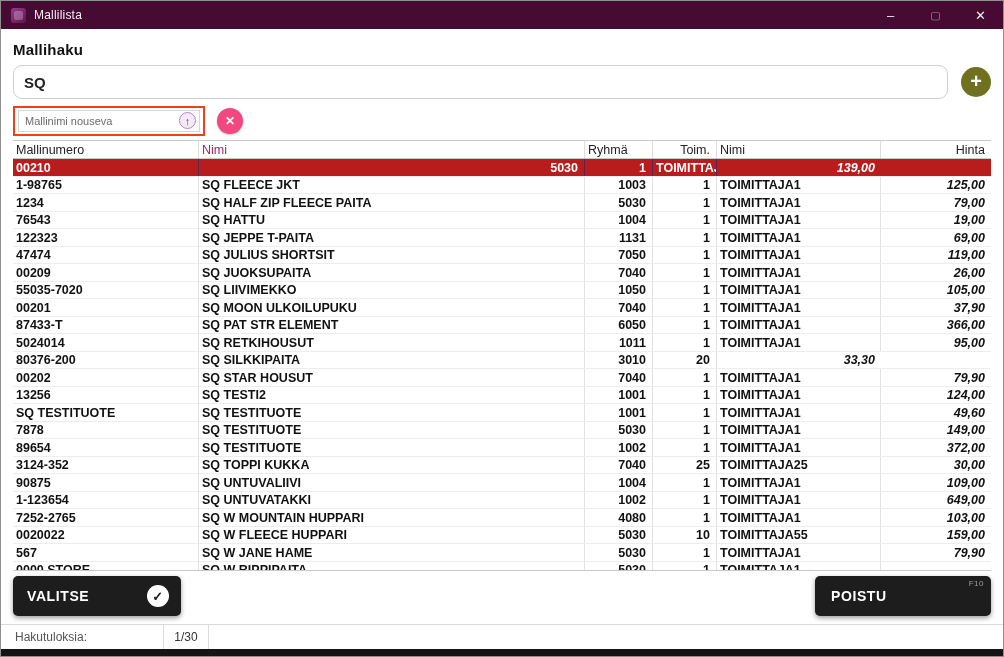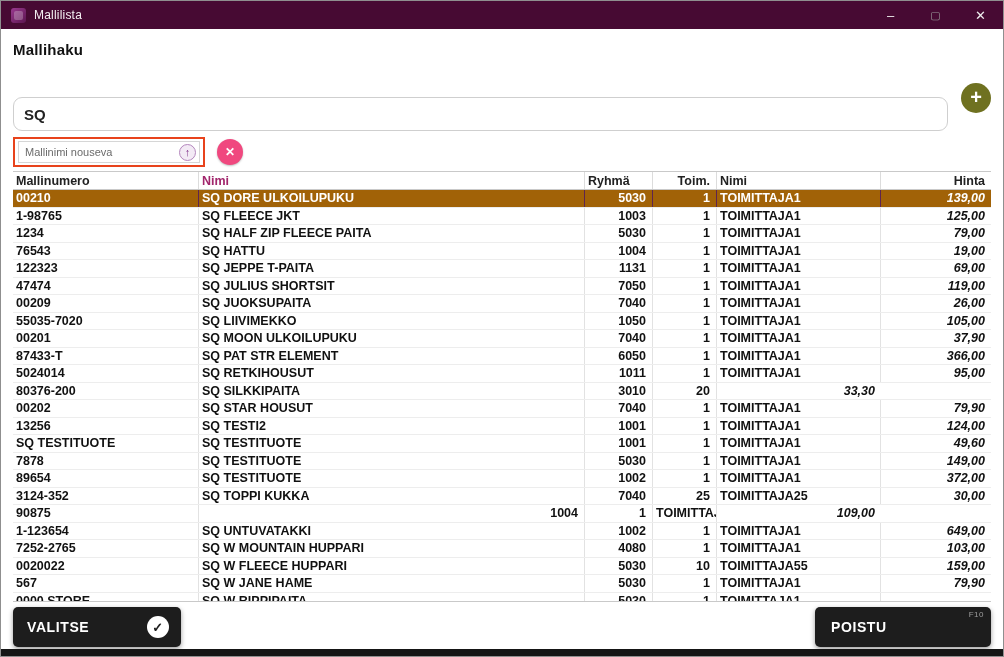--- a/index.html
+++ b/index.html
@@ -19,51 +19,51 @@
              font-size:13px; color:#f0f0f0; cursor:default; }
   .win-btn.max { color:#9a9a9a; font-size:11px; }
 
   
   .content { flex:1 1 auto; min-height:0; padding:0 12px; display:flex; flex-direction:column; overflow:hidden; }
 
   .page-title { margin-top:12px; font-size:15px; font-weight:800; color:#121212; letter-spacing:.2px; line-height:18px; }
 
   .search-row { margin-top:6px; display:flex; align-items:center; gap:13px; }
   .search-input { flex:1; height:34px; border:1px solid #cfcfcf; border-radius:9px; padding:0 10px;
-                  font-family:"Liberation Sans",sans-serif; font-size:15px; font-weight:600; color:#222; outline:none; background:#fff;margin-top:32px; }
+                  font-family:"Liberation Sans",sans-serif; font-size:15px; font-weight:600; color:#222; outline:none; background:#fff; }
   .add-btn { width:30px; height:30px; flex:0 0 30px; border-radius:50%; background:#6f7120; color:#fff;
              display:flex; align-items:center; justify-content:center; font-size:20px; font-weight:700;
              border:none; line-height:1; padding-bottom:2px; }
 
   .sort-row { margin-top:6px; height:32px; display:flex; align-items:center; gap:12px; }
   .highlight-box { border:2px solid #e8431c; padding:2px 3px; display:flex; align-items:center; background:#fff; }
   .sort-dropdown { width:182px; height:22px; border:1px solid #d6d6d6; background:#fff;
                    display:flex; align-items:center; justify-content:space-between; padding:0 3px 0 6px; }
   .sort-label { font-size:11px; color:#6b6b6b; white-space:nowrap; }
   .sort-arrow { width:17px; height:17px; border-radius:50%; background:#f3eaf5; border:1px solid #b486bd;
                 color:#7c2a86; font-size:11px; display:flex; align-items:center; justify-content:center; }
   .clear-btn { width:26px; height:26px; border-radius:50%; background:#f0487f; color:#fff; border:none;
                font-size:12px; font-weight:700; display:flex; align-items:center; justify-content:center;
                box-shadow:0 1px 2px rgba(0,0,0,.25); }
 
   
   .table { margin-top:4px; }
   .tr { display:grid; grid-template-columns:186px 386px 68px 64px 164px minmax(0,1fr); }
   .thead .tr { height:19px; border-top:1px solid #c9c9c9; border-bottom:1px solid #c9c9c9; background:#fff; }
-  .th { font-size:12.5px; font-weight:700; color:#222; display:flex; align-items:center;
+  .th { font-size:12.5px; font-weight:400; color:#222; display:flex; align-items:center;
         padding:0 6px 0 3px; border-right:1px solid #dcdcdc; overflow:hidden; white-space:nowrap; }
   .th:last-child { border-right:none; }
   .th.sorted { color:#a2266c; }
   .tbody { height:412px; overflow:hidden; border-bottom:1px solid #c9c9c9; }
   .tbody .tr { height:17.5px; border-bottom:1px solid #ededed; background:#fff; }
   .td { font-size:12.5px; font-weight:600; color:#111; display:flex; align-items:center;
         padding:0 6px 0 3px; border-right:1px solid #e2e2e2; overflow:hidden; white-space:nowrap; }
   .td:last-child { border-right:none;font-style:italic; }
   .right { justify-content:flex-end; }
-  .tr.selected { background:#a16207; }
+  .tr.selected { background:#b91c1c; }
   .tr.selected .td { color:#fff; border-right-color:#5e2450; }
 
   
   .footer { margin-top:5px; display:flex; justify-content:space-between; align-items:center; }
   .btn-dark { height:40px; background:#1d1d1d; border:none; border-radius:5px; color:#fff;
               font-family:"Liberation Sans",sans-serif; font-size:14px; font-weight:700; letter-spacing:.6px;
               display:flex; align-items:center; box-shadow:0 2px 5px rgba(0,0,0,.4); }
   .select-btn { width:168px; padding:0 12px 0 14px; justify-content:space-between; }
   .check-icon { width:22px; height:22px; border-radius:50%; background:#fff; color:#1d1d1d;
                 font-size:13px; font-weight:900; display:flex; align-items:center; justify-content:center; }
@@ -124,21 +124,20 @@
           <div class="th sorted">Nimi</div>
           <div class="th">Ryhmä</div>
           <div class="th right">Toim.</div>
           <div class="th">Nimi</div>
           <div class="th right">Hinta</div>
         </div>
       </div>
       <div class="tbody">
           <div class="tr selected">
             <div class="td">00210</div>
-            <div class="td">SQ DORE ULKOILUPUKU</div>
             <div class="td right">5030</div>
             <div class="td right">1</div>
             <div class="td">TOIMITTAJA1</div>
             <div class="td right">139,00</div>
           </div>
           <div class="tr">
             <div class="td">1-98765</div>
             <div class="td">SQ FLEECE JKT</div>
             <div class="td right">1003</div>
             <div class="td right">1</div>
@@ -267,20 +266,21 @@
           <div class="tr">
             <div class="td">3124-352</div>
             <div class="td">SQ TOPPI KUKKA</div>
             <div class="td right">7040</div>
             <div class="td right">25</div>
             <div class="td">TOIMITTAJA25</div>
             <div class="td right">30,00</div>
           </div>
           <div class="tr">
             <div class="td">90875</div>
+            <div class="td">SQ UNTUVALIIVI</div>
             <div class="td right">1004</div>
             <div class="td right">1</div>
             <div class="td">TOIMITTAJA1</div>
             <div class="td right">109,00</div>
           </div>
           <div class="tr">
             <div class="td">1-123654</div>
             <div class="td">SQ UNTUVATAKKI</div>
             <div class="td right">1002</div>
             <div class="td right">1</div>

